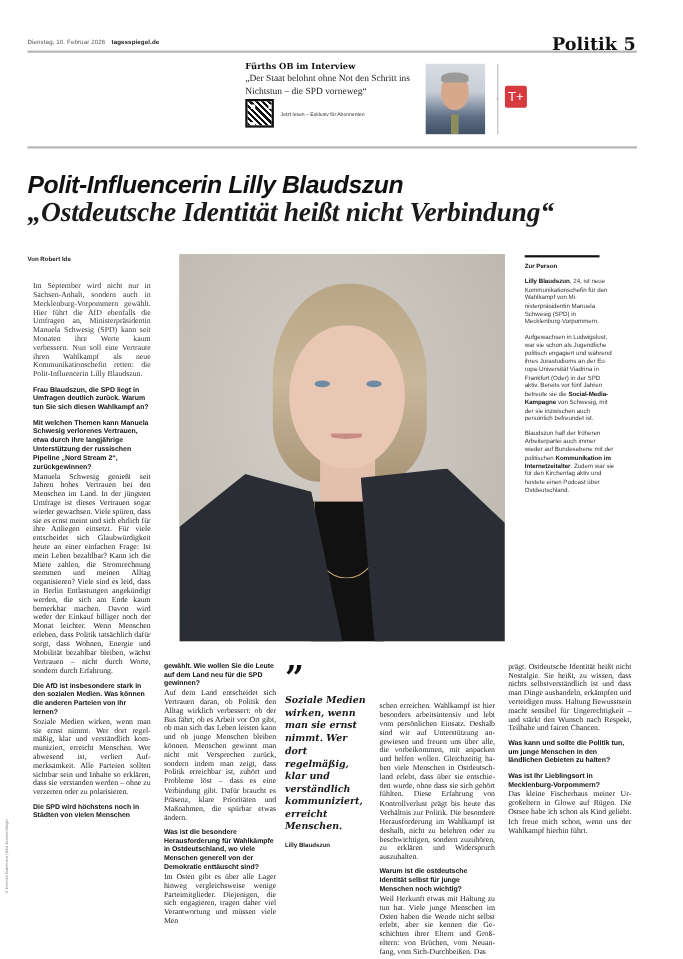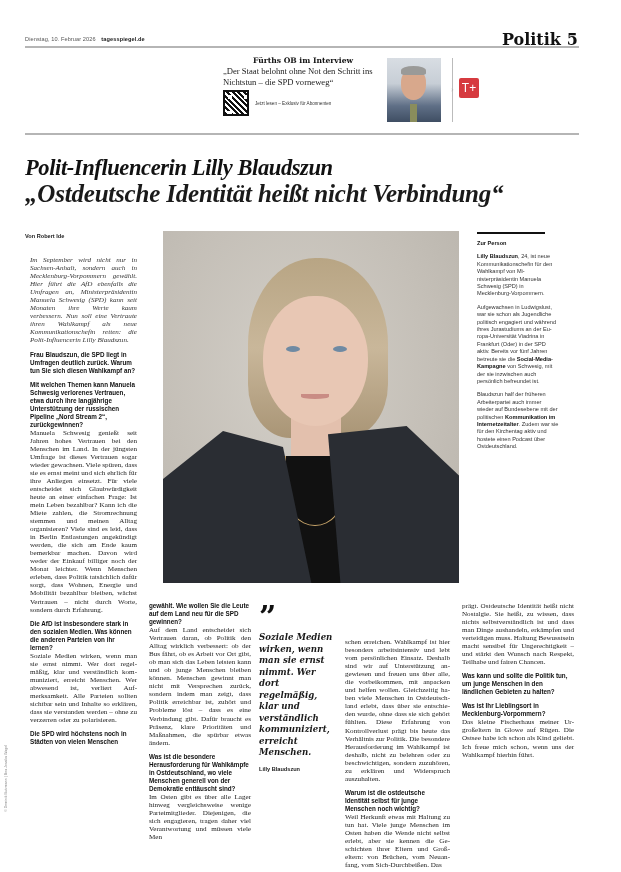--- a/index.html
+++ b/index.html
@@ -6,47 +6,47 @@
   html, body { width: 621px; height: 872px; background: #ffffff; overflow: hidden; }
   body { position: relative; color: #1a1a1a; font-family: "DejaVu Serif", serif; }
 
   .hdr-left { position: absolute; left: 25px; top: 36px; font-family: "Liberation Sans", sans-serif; font-size: 5.6px; color: #555; letter-spacing: 0.1px; }
   .hdr-left b { color: #222; font-weight: 700; margin-left: 4px; }
   .hdr-right { position: absolute; right: 43px; top: 30px; font-family: "DejaVu Serif", serif; font-weight: 700; font-size: 16px; color: #111; }
   .hdr-right .pg { margin-left: 6px; }
   .rule-top { position: absolute; left: 25px; top: 46px; width: 554px; height: 2px; background: #b5b5b5; }
 
   .teaser { position: absolute; left: 223px; top: 56px; width: 160px; }
-  .teaser-kicker { font-family: "DejaVu Serif", serif; font-weight: 700; font-size: 7.6px; line-height: 10px; color: #111; text-align: center; }
+  .teaser-kicker { font-family: "DejaVu Serif", serif; font-weight: 700; font-size: 7.6px; line-height: 10px; color: #111; }
   .teaser-quote { font-family: "Liberation Serif", serif; font-size: 8.6px; line-height: 10.5px; color: #222; }
   .teaser-row { display: flex; align-items: center; margin-top: 3px; }
   .qr { width: 26px; height: 26px; background:
         linear-gradient(#fff,#fff) 3px 3px/4px 4px no-repeat,
         linear-gradient(#fff,#fff) 19px 3px/4px 4px no-repeat,
         linear-gradient(#fff,#fff) 3px 19px/4px 4px no-repeat,
         repeating-linear-gradient(45deg,#111 0 2px,#fff 2px 4px);
         border: 2px solid #111; }
   .teaser-cta { font-family: "Liberation Sans", sans-serif; font-size: 4.6px; color: #333; margin-left: 6px; }
   .teaser-photo { position: absolute; left: 387px; top: 58px; width: 54px; height: 64px; background: linear-gradient(180deg,#d8dde3 0%,#c7ced6 40%,#5f6f86 75%,#3f4e63 100%); overflow: hidden; }
   .teaser-photo .head { position: absolute; left: 14px; top: 10px; width: 25px; height: 32px; border-radius: 45% 45% 48% 48%; background: #d8a88c; }
   .teaser-photo .hair { position: absolute; left: 14px; top: 8px; width: 25px; height: 9px; border-radius: 50% 50% 20% 20%; background: #9a9a98; }
   .teaser-photo .tie { position: absolute; left: 23px; top: 46px; width: 7px; height: 18px; background: #8a8d5c; }
   .teaser-divider { position: absolute; left: 452px; top: 58px; width: 1px; height: 64px; background: #bbb; }
   .teaser-chevron { position: absolute; left: 451px; top: 86px; font-family: "DejaVu Sans", sans-serif; font-size: 7px; color: #aaa; }
   .tplus { position: absolute; left: 459px; top: 78px; width: 20px; height: 20px; background: #d63a3f; border-radius: 2px; color: #fff; font-family: "Liberation Sans", sans-serif; font-size: 12px; line-height: 20px; text-align: center; }
   .rule-2 { position: absolute; left: 25px; top: 133px; width: 554px; height: 1.5px; background: #b5b5b5; }
 
-  .headline { position: absolute; left: 25px; top: 155px; font-family: Liberation Serif, serif; font-weight: 700; font-style: italic; font-size: 22.5px; color: #111; letter-spacing: -0.4px; white-space: nowrap; }
+  .headline { position: absolute; left: 25px; top: 155px; font-family: Liberation Sans, sans-serif; font-weight: 700; font-style: italic; font-size: 22.5px; color: #111; letter-spacing: -0.4px; white-space: nowrap; }
   .subline { position: absolute; left: 25px; top: 180px; font-family: "Liberation Serif", serif; font-style: italic; font-size: 25px; color: #1a1a1a; white-space: nowrap; letter-spacing: -0.2px; }
 
   .byline { position: absolute; left: 25px; top: 233px; font-family: "Liberation Sans", sans-serif; font-weight: 700; font-size: 5.6px; color: #222; }
 
   .col { position: absolute; font-family: "Liberation Serif", serif; font-size: 7.1px; line-height: 8.05px; color: #222; text-align: justify; hyphens: manual; }
   .col p { margin: 0; }
-  .col .lead { font-style: italic; color: #333; margin-bottom: 6px; }
+  .col .lead { color: #333; margin-bottom: 6px; }
   .col .q { font-family: "Liberation Sans", sans-serif; font-weight: 700; font-size: 6.3px; line-height: 8px; color: #111; text-align: left; margin-top: 6px; }
   .col .q:first-child { margin-top: 0; }
   .col1 { left: 30px; top: 256px; width: 107px; }
   .col2 { left: 149px; top: 602px; width: 102px; }
   .col4 { left: 345px; top: 638px; width: 105px; }
   .col5 { left: 462px; top: 602px; width: 112px; }
 
   .photo { position: absolute; left: 163px; top: 231px; width: 296px; height: 352px; background: #c9c4bc; overflow: hidden; }
   .photo .bg { position: absolute; inset: 0; background: radial-gradient(ellipse at 45% 40%, #d3cfc8 0%, #c4bfb7 60%, #b8b3ab 100%); }
   .photo .hair { position: absolute; left: 85px; top: 27px; width: 140px; height: 180px; border-radius: 48% 48% 30% 30%; background: linear-gradient(180deg,#b8a584 0%,#c9b79a 50%,#a99576 100%); }

